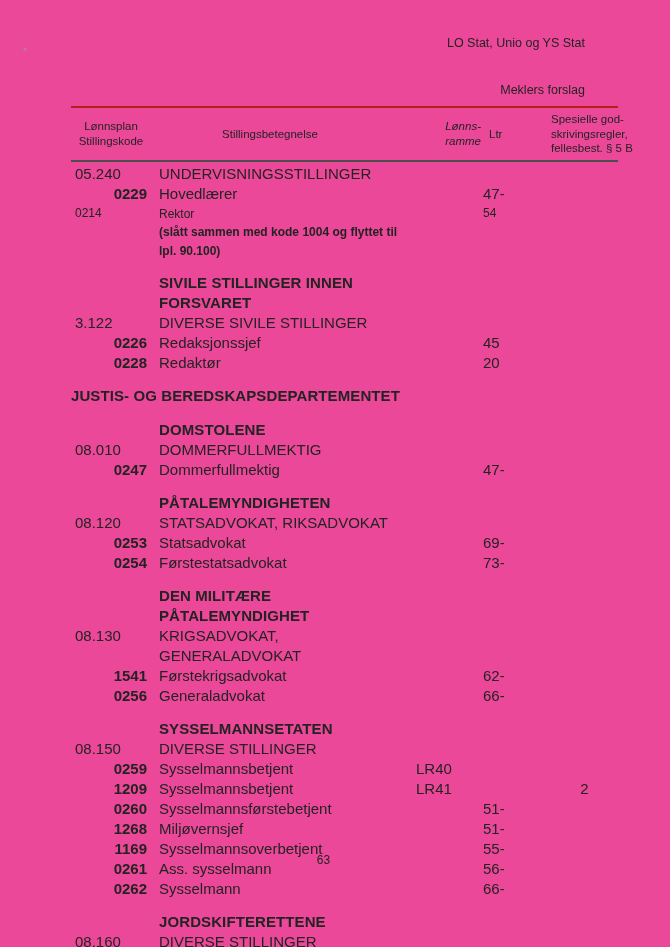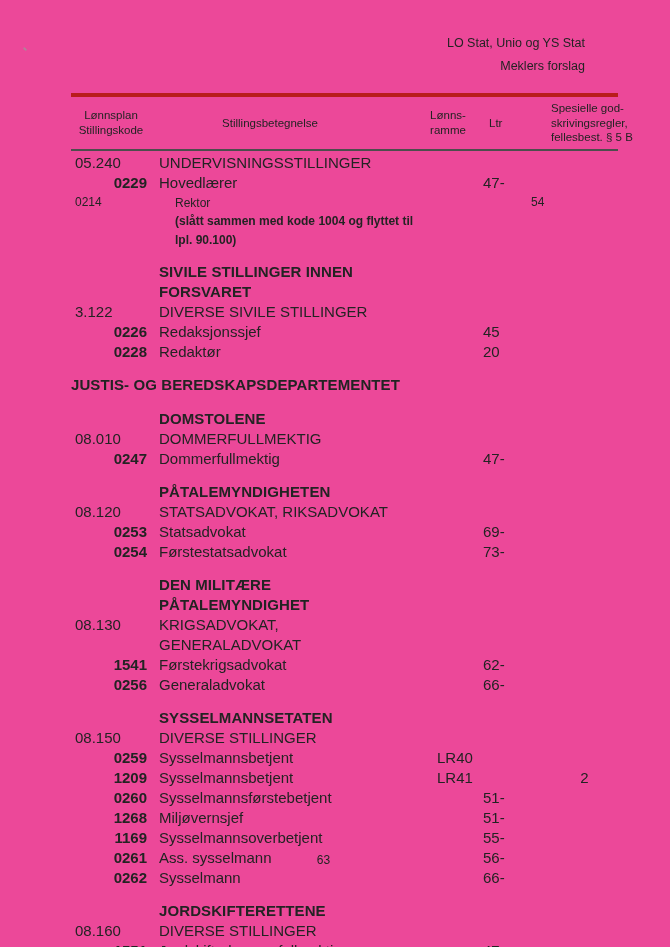--- a/index.html
+++ b/index.html
@@ -12,56 +12,57 @@
     overflow:hidden;
   }
   .scan-artifact{
     position:absolute;left:23px;top:48px;width:4px;height:2px;
     background:#9a9a9a;opacity:.7;transform:rotate(40deg);border-radius:2px;
   }
   .header-right{
     position:absolute;top:36px;right:85px;
     text-align:right;font-size:12.5px;line-height:15px;
   }
-  .header-right .line2{margin-top:8px;}
+  .header-right .line2{margin-top:32px;}
   .doc-table{
     position:absolute;left:71px;top:93px;width:547px;
   }
   .thead{
     display:grid;
     grid-template-columns:80px 260px 70px 70px 67px;
-    border-top:4px solid #b91c1c;
+    border-top:2px solid #b91c1c;
     border-bottom:2px solid #4d4d4d;
     padding:4px 0 4px;
     align-items:center;
+    margin-top:13px;
   }
   .th{
     text-align:center;font-size:11.5px;line-height:14.5px;white-space:nowrap;
   }
   .th.th-bet{padding-right:22px;}
-  .th.th-ramme{text-align:center;padding-left:4px;}
+  .th.th-ramme{text-align:right;padding-left:4px;font-style:italic;}
   .th.th-ltr{text-align:left;padding-left:8px;}
   .tbody{padding-top:2px;}
   .row{
     display:grid;
     grid-template-columns:80px 260px 70px 70px 67px;
     font-size:15px;line-height:20px;
   }
   .row.blank{height:13px;}
   .row.blank2{height:14px;}
   .cell{overflow:visible;white-space:nowrap;}
   .cell.c1{padding-left:4px;}
   .cell.c1.kode{text-align:right;padding-right:4px;padding-left:0;font-weight:bold;}
   .cell.c-bet{padding-left:8px;white-space:normal;}
-  .cell.c-ramme{padding-left:5px;margin-left:21px;}
+  .cell.c-ramme{padding-left:5px;}
   .cell.c-ltr{padding-left:2px;}
   .cell.c-spes{text-align:center;}
   .row.section .c-bet{font-weight:bold;letter-spacing:.1px;}
   .row.dept{display:block;font-weight:bold;letter-spacing:.1px;line-height:20px;}
-  .row.edited{font-size:12px;line-height:18.5px;gap:16px;}
+  .row.edited{font-size:12px;line-height:18.5px;}
   .row.edited .c-bet{padding-top:1px;}
   .row.edited .bold{font-weight:bold;}
   .page-number{
     position:absolute;top:853px;left:0;width:647px;
     text-align:center;font-size:12px;
   }
 </style>
 </head>
 <body>
 

